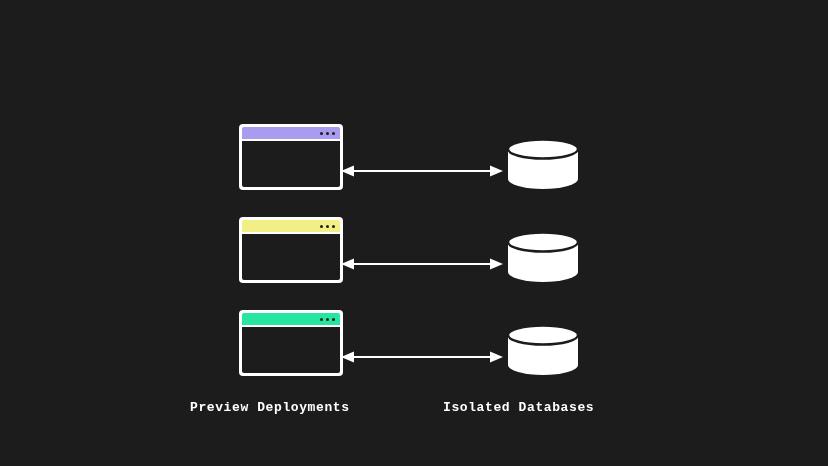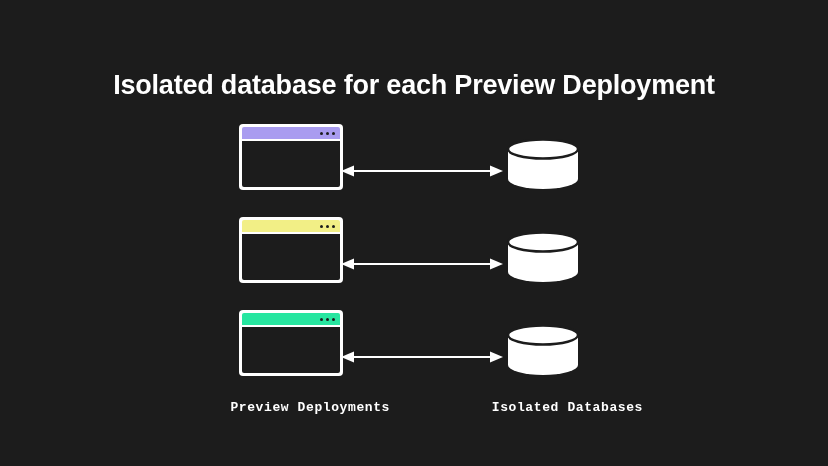--- a/index.html
+++ b/index.html
@@ -114,31 +114,30 @@
 
   
   .caption {
     position: absolute;
     color: #ffffff;
     font-family: "Liberation Mono", "DejaVu Sans Mono", monospace;
     font-weight: bold;
     font-size: 13px;
     letter-spacing: 0.6px;
     white-space: nowrap;
-    text-align: right;
+    text-align: left;
   }
   .cap-deployments { left: 190px; top: 400px; width: 200px; }
   .cap-databases   { left: 443px; top: 400px; width: 200px; }
 </style>
 </head>
 <body>
 
 <div id="slide" style="background: rgb(28, 28, 28);">
 
-  <h1 class="slide-title">Isolated database for each Preview Deployment</h1>
 
   <div class="diagram">
 
     <div class="window win-1" style="background: rgb(255, 255, 255);">
       <div class="window-titlebar" style="background:#a99cf0;">
         <span class="window-dots">
           <span class="window-dot"></span>
           <span class="window-dot"></span>
           <span class="window-dot"></span>
         </span>

